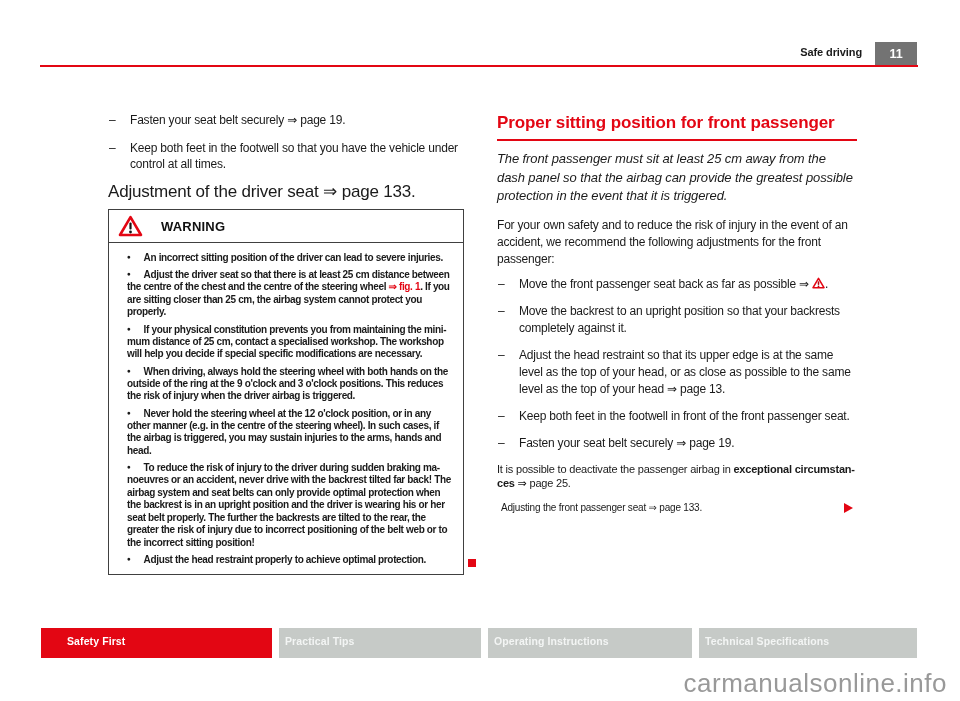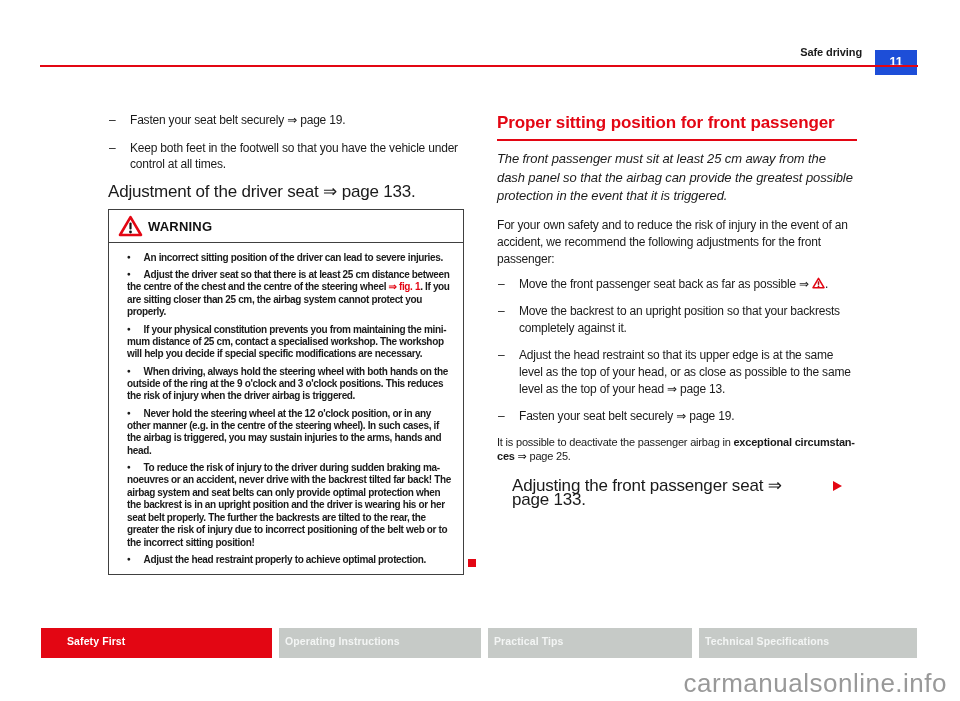--- a/index.html
+++ b/index.html
@@ -6,40 +6,40 @@
   .page{
     position:relative;width:960px;height:701px;background:#ffffff;overflow:hidden;
     font-family:"Liberation Sans",sans-serif;color:#1a1a1a;
   }
   
   .section-title{
     position:absolute;top:46px;right:98px;
     font-size:11px;font-weight:bold;color:#1a1a1a;letter-spacing:-0.1px;
   }
   .page-num-box{
-    position:absolute;left:875px;top:50px;width:42px;height:25px;
-    background:#1d4ed8;color:#ffffff;font-weight:bold;font-size:12.5px;
+    position:absolute;left:875px;top:42px;width:42px;height:25px;
+    background:#737373;color:#ffffff;font-weight:bold;font-size:12.5px;
     text-align:center;line-height:25px;
   }
   .header-rule{position:absolute;left:40px;top:65px;width:878px;height:2px;background:#e30613;}
   
   .dash-item{
     position:relative;padding-left:22px;font-size:12px;line-height:16px;
     letter-spacing:-0.2px;margin:0 0 12px 0;
   }
   .dash-item:before{content:"\2013";position:absolute;left:1px;top:0;}
   
   .col-left{position:absolute;left:108px;top:112px;width:359px;}
   .small-note{font-size:17px;line-height:15px;letter-spacing:-0.2px;margin:10px 0 0 0;}
   .warning-box{
     position:relative;margin-top:10px;width:356px;box-sizing:border-box;
     border:1.5px solid #404040;background:#ffffff;
   }
   .warning-head{
-    display:flex;align-items:center;gap:5px;
+    display:flex;align-items:center;gap:18px;
     padding:5px 12px 5px 9px;border-bottom:1.5px solid #404040;
   }
   .warning-title{font-size:13px;font-weight:bold;letter-spacing:0.2px;color:#111;}
   .warning-body{padding:8px 10px 8px 6px;}
   .warning-body p{
     font-size:10px;font-weight:bold;line-height:12.5px;letter-spacing:-0.35px;
     margin:0 0 4px 12px;color:#1a1a1a;
   }
   .warning-body p:last-child{margin-bottom:0;}
   .warning-body p:before{
@@ -51,21 +51,21 @@
   .col-right{position:absolute;left:497px;top:113px;width:360px;}
   .red-heading{
     margin:0 0 9px 0;padding-bottom:6px;border-bottom:2px solid #e30613;
     font-size:17px;font-weight:bold;color:#e30613;letter-spacing:-0.1px;
   }
   .lead{font-style:italic;font-size:13px;line-height:18.5px;letter-spacing:-0.1px;margin:0 0 11px 0;}
   .para{font-size:12px;line-height:17px;letter-spacing:-0.2px;margin:8px 0 8px 0;}
   .col-right .dash-item{line-height:17px;margin-bottom:10px;}
   .note{font-size:11px;line-height:14.5px;letter-spacing:-0.2px;margin:5px 0 10px 0;}
   .note b{letter-spacing:-0.2px;}
-  .adjust-row{position:relative;font-size:17px;line-height:14.5px;letter-spacing:-0.2px;margin:15px;padding-right:20px;}
+  .adjust-row{position:relative;font-size:10px;line-height:14.5px;letter-spacing:-0.2px;margin:4px;padding-right:20px;}
   .continue-arrow{
     position:absolute;right:0;top:2px;width:0;height:0;
     border-left:9px solid #e30613;border-top:5.5px solid transparent;border-bottom:5.5px solid transparent;
   }
   .inline-warn{display:inline-block;vertical-align:-1px;}
   
   .footer-tabs{position:absolute;left:41px;top:628px;display:flex;gap:7px;}
   .tab{
     box-sizing:border-box;height:30px;padding:7px 10px 0 6px;
     background:#c6cac7;color:#f3f5f4;font-size:10.5px;font-weight:bold;letter-spacing:0.1px;
@@ -124,32 +124,33 @@
 
     <div class="dash-item">
       <span>Move the front passenger seat back as far as possible ⇒ </span><svg class="inline-warn" width="13" height="12" viewBox="0 0 25 22">
           <path d="M12.5 2.2 L23 20 L2 20 Z" fill="#ffffff" stroke="#e30613" stroke-width="3" stroke-linejoin="round"></path>
           <rect x="11" y="7.5" width="3" height="7.5" rx="1.5" fill="#b30510"></rect>
           <circle cx="12.5" cy="17.4" r="1.8" fill="#b30510"></circle>
         </svg><span>.</span>
     </div>
     <div class="dash-item">Move the backrest to an upright position so that your backrests completely against it.</div>
     <div class="dash-item">Adjust the head restraint so that its upper edge is at the same level as the top of your head, or as close as possible to the same level as the top of your head ⇒ page 13.</div>
+    <div class="dash-item">Keep both feet in the footwell in front of the front passenger seat.</div>
     <div class="dash-item">Fasten your seat belt securely ⇒ page 19.</div>
 
     <p class="note"><span>It is possible to deactivate the passenger airbag in </span><b>exceptional circumstan­ces</b><span> ⇒ page 25.</span></p>
 
     <div class="adjust-row">
       <span>Adjusting the front passenger seat ⇒ page 133.</span>
       <span class="continue-arrow"></span>
     </div>
   </div>
 
   <div class="footer-tabs">
     <div class="tab active">Safety First</div>
+    <div class="tab">Practical Tips</div>
     <div class="tab">Operating Instructions</div>
-    <div class="tab">Practical Tips</div>
     <div class="tab">Technical Specifications</div>
   </div>
 
   <div class="watermark">carmanualsonline.info</div>
 
 </div>
 
 </body></html>

